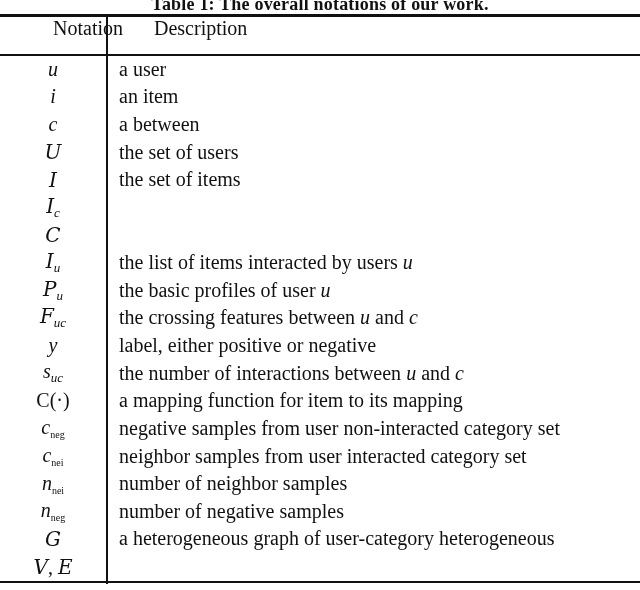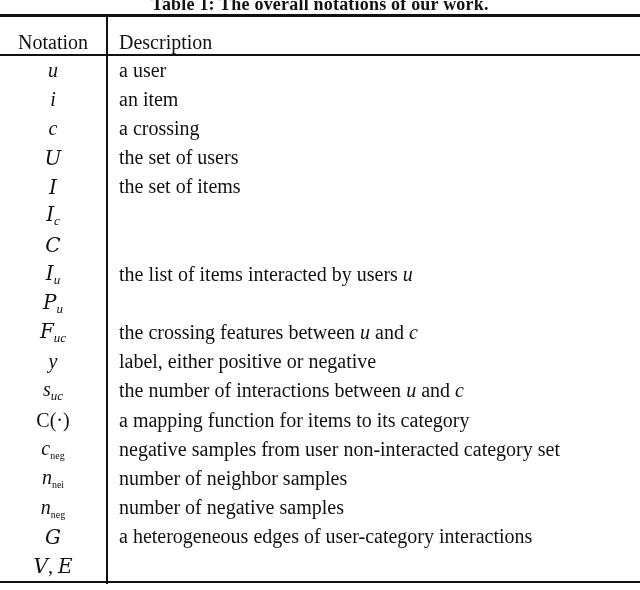--- a/index.html
+++ b/index.html
@@ -20,22 +20,23 @@
     line-height: 20px;
     letter-spacing: 0.2px;
     white-space: nowrap;
   }
   .rule { width: 640px; background: #111111; }
   .rule-thick { height: 2.5px; }
   .rule-thin  { height: 1.5px; }
   .header-row {
     height: 37.5px;
     display: flex;
-    align-items: flex-end;
+    align-items: flex-start;
     font-size: 20px;
+    margin-left: 35px;
   }
   .notation-col {
     width: 106px;
     flex: 0 0 106px;
     text-align: center;
     white-space: pre-wrap;
   }
   .desc-col {
     flex: 1;
     padding-left: 13px;
@@ -87,21 +88,21 @@
     <div class="desc-col"><span class="seg-rm">a user</span></div>
   </div>
 
   <div class="body-row">
     <div class="notation-col"><span class="seg-it">i</span></div>
     <div class="desc-col"><span class="seg-rm">an item</span></div>
   </div>
 
   <div class="body-row">
     <div class="notation-col"><span class="seg-it">c</span></div>
-    <div class="desc-col"><span class="seg-rm">a crossing</span></div>
+    <div class="desc-col"><span class="seg-rm">a between</span></div>
   </div>
 
   <div class="body-row">
     <div class="notation-col"><span class="seg-cal">U</span></div>
     <div class="desc-col"><span class="seg-rm">the set of users</span></div>
   </div>
 
   <div class="body-row">
     <div class="notation-col"><span class="seg-cal">I</span></div>
     <div class="desc-col"><span class="seg-rm">the set of items</span></div>
@@ -115,61 +116,66 @@
     <div class="notation-col"><span class="seg-cal">C</span></div>
   </div>
 
   <div class="body-row">
     <div class="notation-col"><span class="seg-cal">I</span><span class="seg-subit">u</span></div>
     <div class="desc-col"><span class="seg-rm">the list of items interacted by users </span><span class="seg-it">u</span></div>
   </div>
 
   <div class="body-row">
     <div class="notation-col"><span class="seg-cal">P</span><span class="seg-subit">u</span></div>
+    <div class="desc-col"><span class="seg-rm">the basic profiles of user </span><span class="seg-it">u</span></div>
   </div>
 
   <div class="body-row">
     <div class="notation-col"><span class="seg-cal">F</span><span class="seg-subit">uc</span></div>
     <div class="desc-col"><span class="seg-rm">the crossing features between </span><span class="seg-it">u</span><span class="seg-rm"> and </span><span class="seg-it">c</span></div>
   </div>
 
   <div class="body-row">
     <div class="notation-col"><span class="seg-it">y</span></div>
     <div class="desc-col"><span class="seg-rm">label, either positive or negative</span></div>
   </div>
 
   <div class="body-row">
     <div class="notation-col"><span class="seg-it">s</span><span class="seg-subit">uc</span></div>
     <div class="desc-col"><span class="seg-rm">the number of interactions between </span><span class="seg-it">u</span><span class="seg-rm"> and </span><span class="seg-it">c</span></div>
   </div>
 
   <div class="body-row">
     <div class="notation-col"><span class="seg-rm">C(·)</span></div>
-    <div class="desc-col"><span class="seg-rm">a mapping function for items to its category</span></div>
+    <div class="desc-col"><span class="seg-rm">a mapping function for item to its mapping</span></div>
   </div>
 
   <div class="body-row">
     <div class="notation-col"><span class="seg-it">c</span><span class="seg-sub">neg</span></div>
     <div class="desc-col"><span class="seg-rm">negative samples from user non-interacted category set</span></div>
   </div>
 
+  <div class="body-row">
+    <div class="notation-col"><span class="seg-it">c</span><span class="seg-sub">nei</span></div>
+    <div class="desc-col"><span class="seg-rm">neighbor samples from user interacted category set</span></div>
+  </div>
 
   <div class="body-row">
     <div class="notation-col"><span class="seg-it">n</span><span class="seg-sub">nei</span></div>
     <div class="desc-col"><span class="seg-rm">number of neighbor samples</span></div>
   </div>
 
   <div class="body-row">
     <div class="notation-col"><span class="seg-it">n</span><span class="seg-sub">neg</span></div>
     <div class="desc-col"><span class="seg-rm">number of negative samples</span></div>
   </div>
 
   <div class="body-row">
     <div class="notation-col"><span class="seg-cal">G</span></div>
-    <div class="desc-col"><span class="seg-rm">a heterogeneous edges of user-category interactions</span></div>
+    <div class="desc-col"><span class="seg-rm">a heterogeneous graph of user-category heterogeneous</span></div>
   </div>
 
   <div class="body-row">
     <div class="notation-col"><span class="seg-cal">V</span><span class="seg-rm">, </span><span class="seg-cal">E</span></div>
   </div>
 </div>
 
 <div class="rule rule-thick"></div>
 
 <div class="col-divider"></div>

